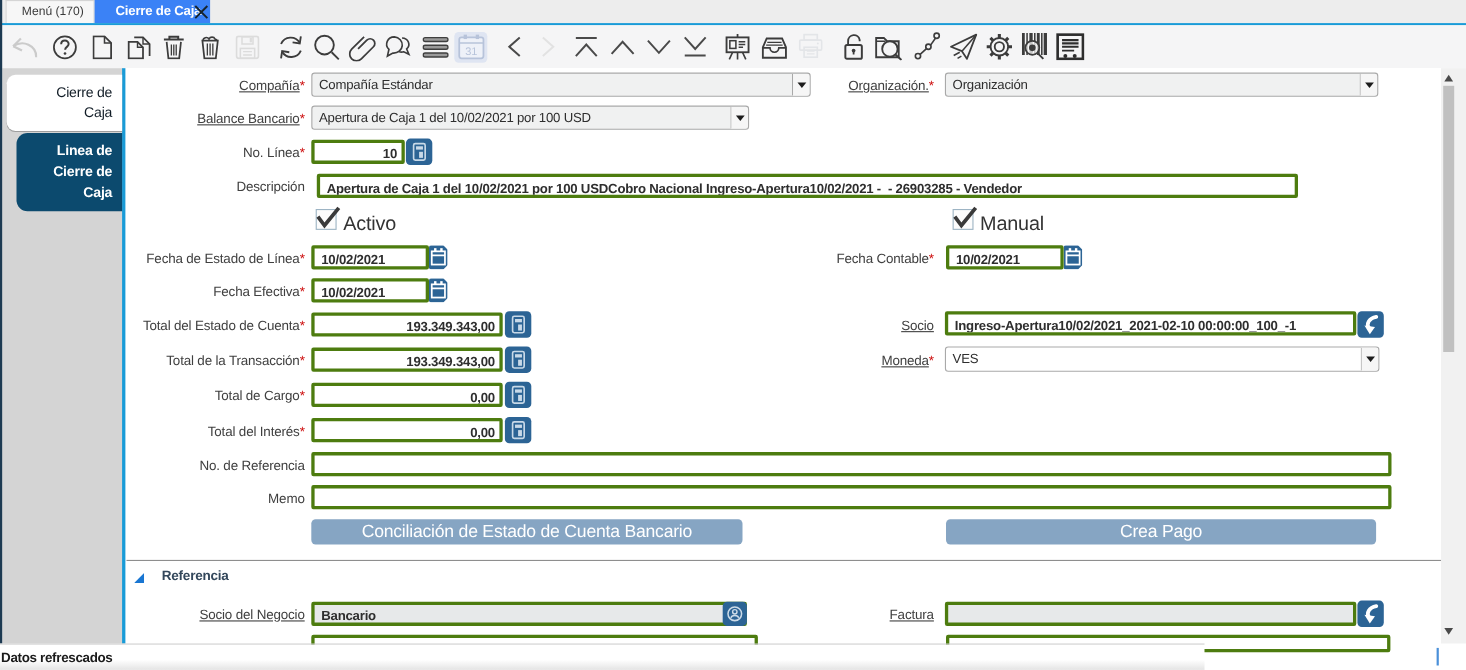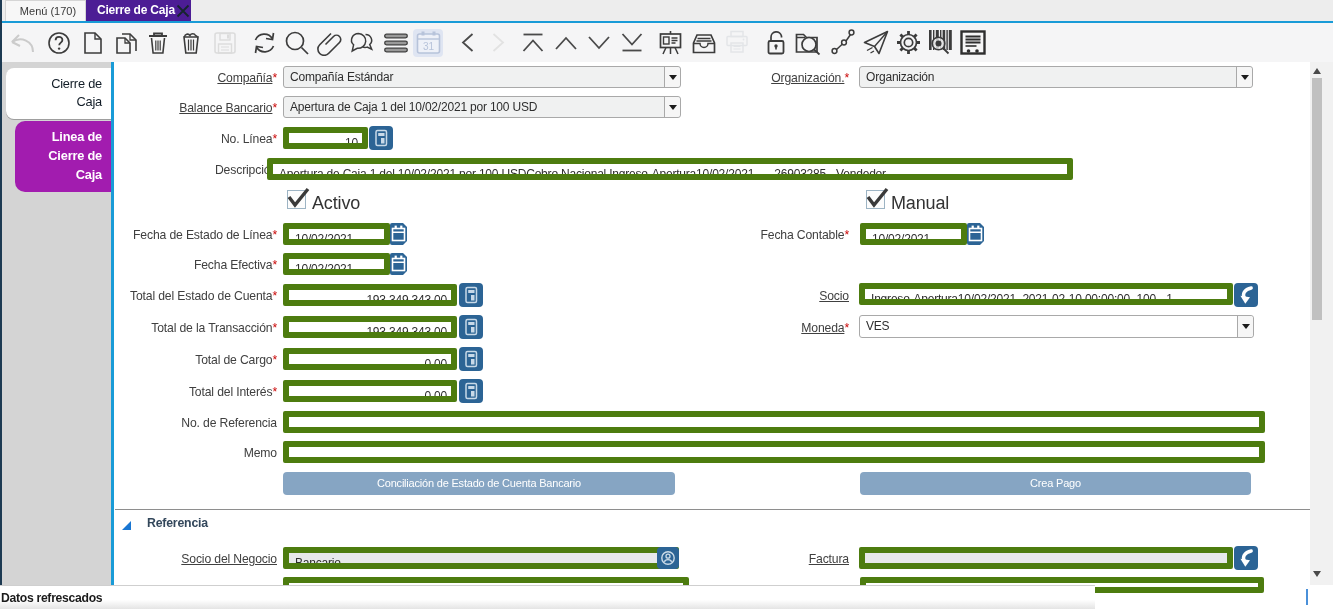--- a/index.html
+++ b/index.html
@@ -3,30 +3,30 @@
 <meta charset="utf-8">
 <style>
 * { margin:0; padding:0; box-sizing:border-box; }
 html,body { width:1333px; height:609px; overflow:hidden; }
 body { font-family:"Liberation Sans", sans-serif; position:relative; background:#fff; }
 .abs { position:absolute; }
 
 #tabbar { left:0; top:0; width:1333px; height:21px; background:#ededed; }
 #tabblue { left:0; top:21px; width:1333px; height:2px; background:#199bd7; }
 #tab-menu { left:5px; top:0; width:81px; height:21px; background:#f7f7f7; border:1px solid #d5d5d5; border-bottom:none; color:#3a3a3a; font-size:11px; text-align:center; line-height:20px; padding-left:5px; }
-#tab-active { left:86px; top:0; width:105px; height:21px; background:#4c1d95; color:#fff; font-weight:bold; font-size:12px; letter-spacing:-0.2px; line-height:21px; text-align:left; padding-left:11px; }
+#tab-active { left:86px; top:0; width:105px; height:21px; background:#3b82f6; color:#fff; font-weight:bold; font-size:12px; letter-spacing:-0.2px; line-height:21px; text-align:center; padding-left:11px; }
 
 #toolbar { left:0; top:23px; width:1333px; height:39px; background:#f5f5f6; }
 
 #darkstrip { left:0; top:0; width:2px; height:585px; background:#1d3a52; }
 
 #sidebar { left:2px; top:62px; width:110px; height:523px; background:#d4d4d4; }
 #blueline { left:111px; top:62px; width:3px; height:523px; background:#199bd7; }
 #stab1 { left:6px; top:68px; width:105px; height:51px; background:#fff; border-radius:8px 0 0 8px; color:#111c26; font-size:12.8px; letter-spacing:-0.2px; text-align:right; padding:7px 9px 0 0; line-height:18px; box-shadow:0 1px 0 #9e9e9e; }
-#stab2 { left:15px; top:121px; width:96px; height:71px; background:#a21caf; border-radius:10px 0 0 10px; color:#fff; font-weight:bold; font-size:12.8px; letter-spacing:-0.2px; text-align:right; padding:6px 9px 0 0; line-height:19px; }
+#stab2 { left:15px; top:121px; width:96px; height:71px; background:#0c4a6e; border-radius:10px 0 0 10px; color:#fff; font-weight:bold; font-size:12.8px; letter-spacing:-0.2px; text-align:right; padding:6px 9px 0 0; line-height:19px; }
 
 #content { left:114px; top:62px; width:1196px; height:523px; background:#fff; }
 
 #sbar { left:1310px; top:62px; width:23px; height:523px; background:#f1f1f1; }
 #sthumb { left:1312px; top:78px; width:10px; height:242px; background:#c0c0c0; }
 .sarrow { width:0; height:0; }
 #sup { left:1313px; top:68px; border-left:4.5px solid transparent; border-right:4.5px solid transparent; border-bottom:6px solid #4a4a4a; }
 #sdown { left:1313px; top:571px; border-left:4.5px solid transparent; border-right:4.5px solid transparent; border-top:6px solid #4a4a4a; }
 
 #status { left:0; top:585px; width:1095px; height:24px; background:linear-gradient(#ffffff 60%, #e4e4e4); border-top:1px solid #cfcfcf; }
@@ -37,26 +37,26 @@
 .lbl { position:absolute; font-size:12.2px; letter-spacing:-0.15px; color:#404040; text-align:right; height:16px; white-space:nowrap; }
 .lbl u { text-decoration:underline;margin-top:31px; }
 .star { color:#cc0a0a; text-decoration:none; }
 .lblL { left:120px; width:157px; }
 .lblR { left:640px; width:209px;text-align:right; }
 .fld { position:absolute; font-size:12px; letter-spacing:-0.2px; color:#2e2e2e; white-space:nowrap; overflow:hidden; }
 .combo { background:#f0f1f1; border:1px solid #a9a9a9; border-radius:3px; line-height:20px; padding-left:6px; }
 .combo .arr { position:absolute; right:0; top:0; bottom:0; width:16px; background:#f6f6f6; border-left:1px solid #a9a9a9; border-radius:0 3px 3px 0; }
 .combo.white { background:#fff; }
 .arr i { position:absolute; left:4px; top:8px; width:0; height:0; border-left:4px solid transparent; border-right:4px solid transparent; border-top:5px solid #1c1c1c; }
-.inp { background:#fff; border:6px solid #4d7c0f; border-radius:2px; line-height:20px; padding:0 6px; }
+.inp { background:#fff; border:3px solid #4d7c0f; border-radius:2px; line-height:20px; padding:0 6px;font-weight:bold; }
 .inp.num { text-align:right; padding-right:4px; }
 .gray { background:#e7e9ea; }
 .bluebtn { position:absolute; background:#2c6495; border-radius:4px; }
 .calbtn { border-radius:2px; clip-path:polygon(0 0, 13px 0, 100% 4px, 100% 18px, 13px 100%, 0 100%); }
-.actbtn { position:absolute; background:#86a5c3; border-radius:4px; color:#fff; font-size:11px; letter-spacing:-0.2px; text-align:center; line-height:23px; }
+.actbtn { position:absolute; background:#86a5c3; border-radius:4px; color:#fff; font-size:16px; letter-spacing:-0.2px; text-align:center; line-height:23px; }
 .chk { position:absolute; width:19px; height:19px; background:#fcfcfc; border:1px solid #9db4c4; }
 .chklbl { position:absolute; font-size:18px; letter-spacing:-0.15px; color:#333; }
 #sep { left:115px; top:509px; width:1195px; height:1px; background:#8e8e8e; }
 #refhdr { left:147px; top:516px; font-size:12.3px; letter-spacing:-0.2px; font-weight:bold; color:#33475b; }
 </style>
 </head>
 <body>
 <div class="abs" id="tabbar"></div>
 <div class="abs" id="tab-menu">Menú (170)</div>
 <div class="abs" id="tab-active">Cierre de Caja</div>
@@ -229,21 +229,21 @@
 <div class="abs" id="sidebar"></div>
 <div class="abs" id="content"></div>
 <div class="abs" id="blueline"></div>
 <div class="abs" id="stab1">Cierre de<br>Caja</div>
 <div class="abs" id="stab2">Linea de<br>Cierre de<br>Caja</div>
 <div class="abs" id="darkstrip"></div>
 
 <div id="form">
 
   <div class="lbl lblL" style="top:71px"><u>Compañía</u><span class="star">*</span></div>
-  <div class="fld combo" style="left:283px; top:66px; width:398px; height:22px">Compañía Estándar<span class="arr">
+  <div class="fld combo" style="left:283px; top:66px; width:454px; height:22px">Compañía Estándar<span class="arr">
         <i></i>
       </span></div>
   <div class="lbl lblR" style="top:71px"><u>Organización.</u><span class="star">*</span></div>
   <div class="fld combo" style="left:859px; top:66px; width:394px; height:22px">Organización<span class="arr">
         <i></i>
       </span></div>
 
   <div class="lbl lblL" style="top:101px"><u>Balance Bancario</u><span class="star">*</span></div>
   <div class="fld combo" style="left:283px; top:96px; width:398px; height:22px">Apertura de Caja 1 del 10/02/2021 por 100 USD<span class="arr">
         <i></i>
@@ -251,21 +251,21 @@
 
   <div class="lbl lblL" style="top:132px">No. Línea<span class="star">*</span></div>
   <div class="fld inp num" style="left:283px; top:127px; width:85px; height:22px">10</div>
   <div class="bluebtn calcbtn" style="left:369px; top:126px; width:24px; height:24px"><svg width="24" height="24" viewBox="0 0 24 24">
         <rect x="7" y="4.5" width="10.5" height="15" rx="1.5" fill="none" stroke="#c8d9e8" stroke-width="1.5"></rect>
         <rect x="9.2" y="7" width="6.3" height="3" fill="#c8d9e8"></rect>
         <rect x="12" y="12" width="3.5" height="5.5" fill="#c8d9e8"></rect>
       </svg></div>
 
   <div class="lbl lblL" style="top:163px">Descripción</div>
-  <div class="fld inp" style="left:267px; top:158px; width:806px; height:22px">Apertura de Caja 1 del 10/02/2021 por 100 USDCobro Nacional Ingreso-Apertura10/02/2021 -&nbsp; - 26903285 - Vendedor</div>
+  <div class="fld inp" style="left:288px; top:158px; width:892px; height:22px">Apertura de Caja 1 del 10/02/2021 por 100 USDCobro Nacional Ingreso-Apertura10/02/2021 -&nbsp; - 26903285 - Vendedor</div>
 
   <div class="chk" style="left:287px; top:190px"></div>
   <svg class="abs" style="left:286px; top:185px" width="24" height="24" viewBox="0 0 24 24">
       <path d="M3 12 L9 20 L22 4" stroke="#3a3a3a" stroke-width="3.4" fill="none"></path>
     </svg>
   <div class="chklbl" style="left:312px; top:193px">Activo</div>
   <div class="chk" style="left:866px; top:190px"></div>
   <svg class="abs" style="left:865px; top:185px" width="24" height="24" viewBox="0 0 24 24">
       <path d="M3 12 L9 20 L22 4" stroke="#3a3a3a" stroke-width="3.4" fill="none"></path>
     </svg>

